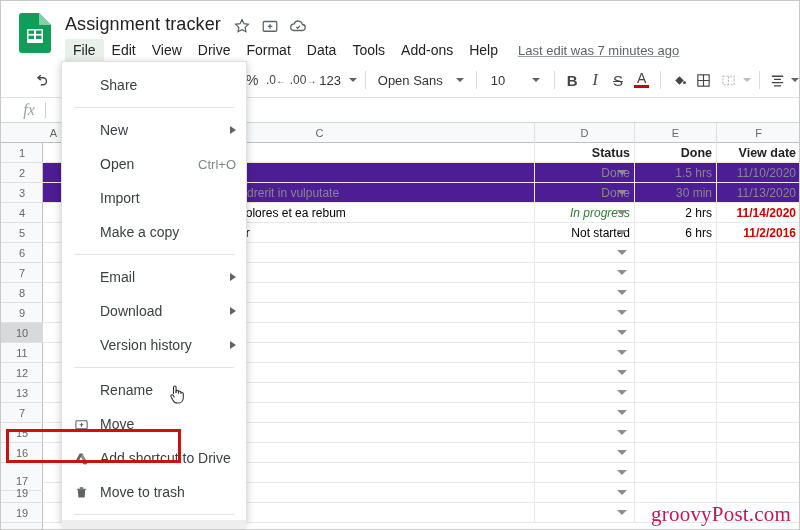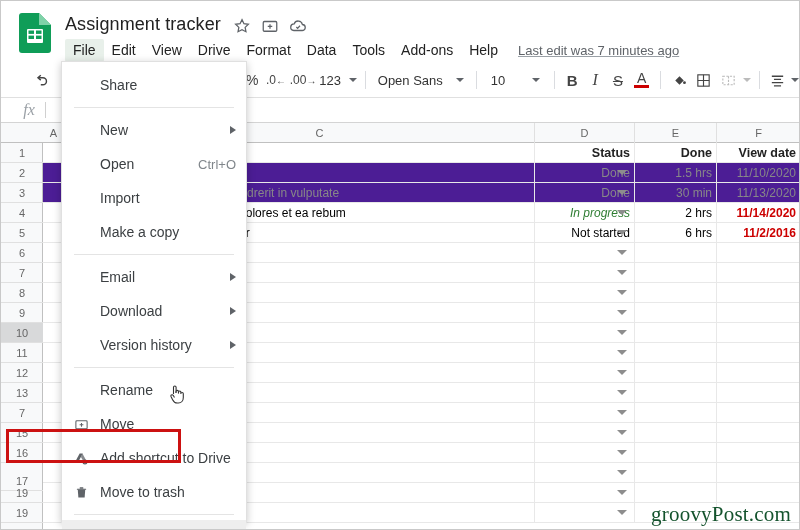--- a/index.html
+++ b/index.html
@@ -112,21 +112,21 @@
   .greenital { color: #2e7d32; font-style: italic; }
   .redbold { color: #cc0000; font-weight: 700; }
   .dd-arrow {
     position: absolute; width: 0; height: 0;
     border-left: 5px solid transparent; border-right: 5px solid transparent;
     border-top: 5px solid #8d8d8d; top: 7px; cursor: pointer;
   }
   .watermark {
     position: absolute; right: 10px; bottom: 4px;
     font-family: "Liberation Serif", serif; font-size: 21px;
-    color: #14532d; letter-spacing: .2px; white-space: nowrap;
+    color: #be185d; letter-spacing: .2px; white-space: nowrap;
   }
 
   
   .dropdown {
     position: absolute; left: 60px; top: 60px; width: 186px; height: 462px;
     background: #fff; border: 1px solid #e0e0e0;
     box-shadow: 0 2px 8px rgba(0,0,0,.22); padding: 6px 0 0 0; z-index: 50;
   }
   .mi {
     position: relative; height: 34px; display: flex; align-items: center;

